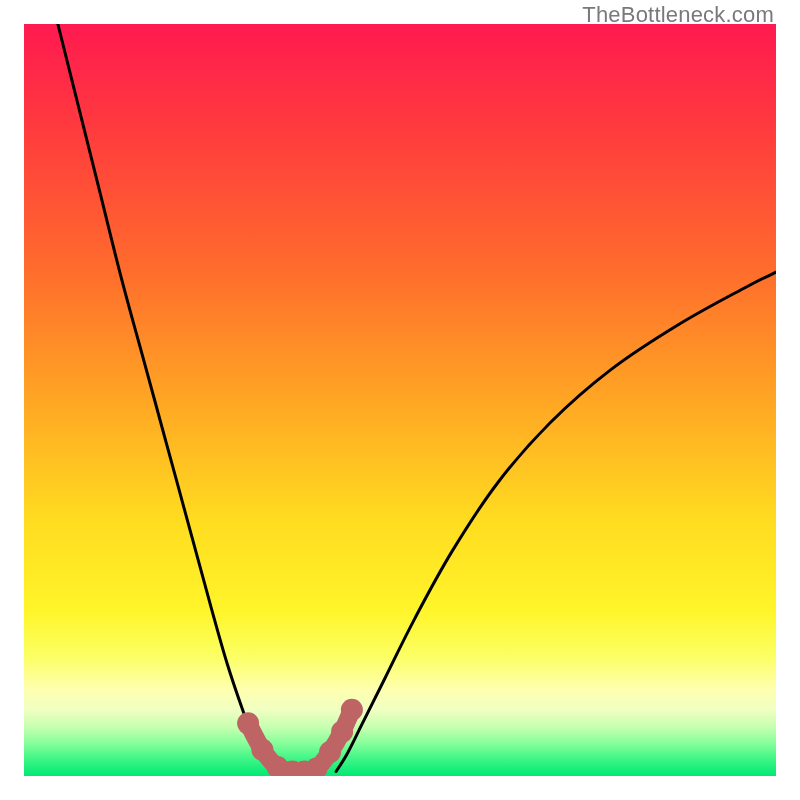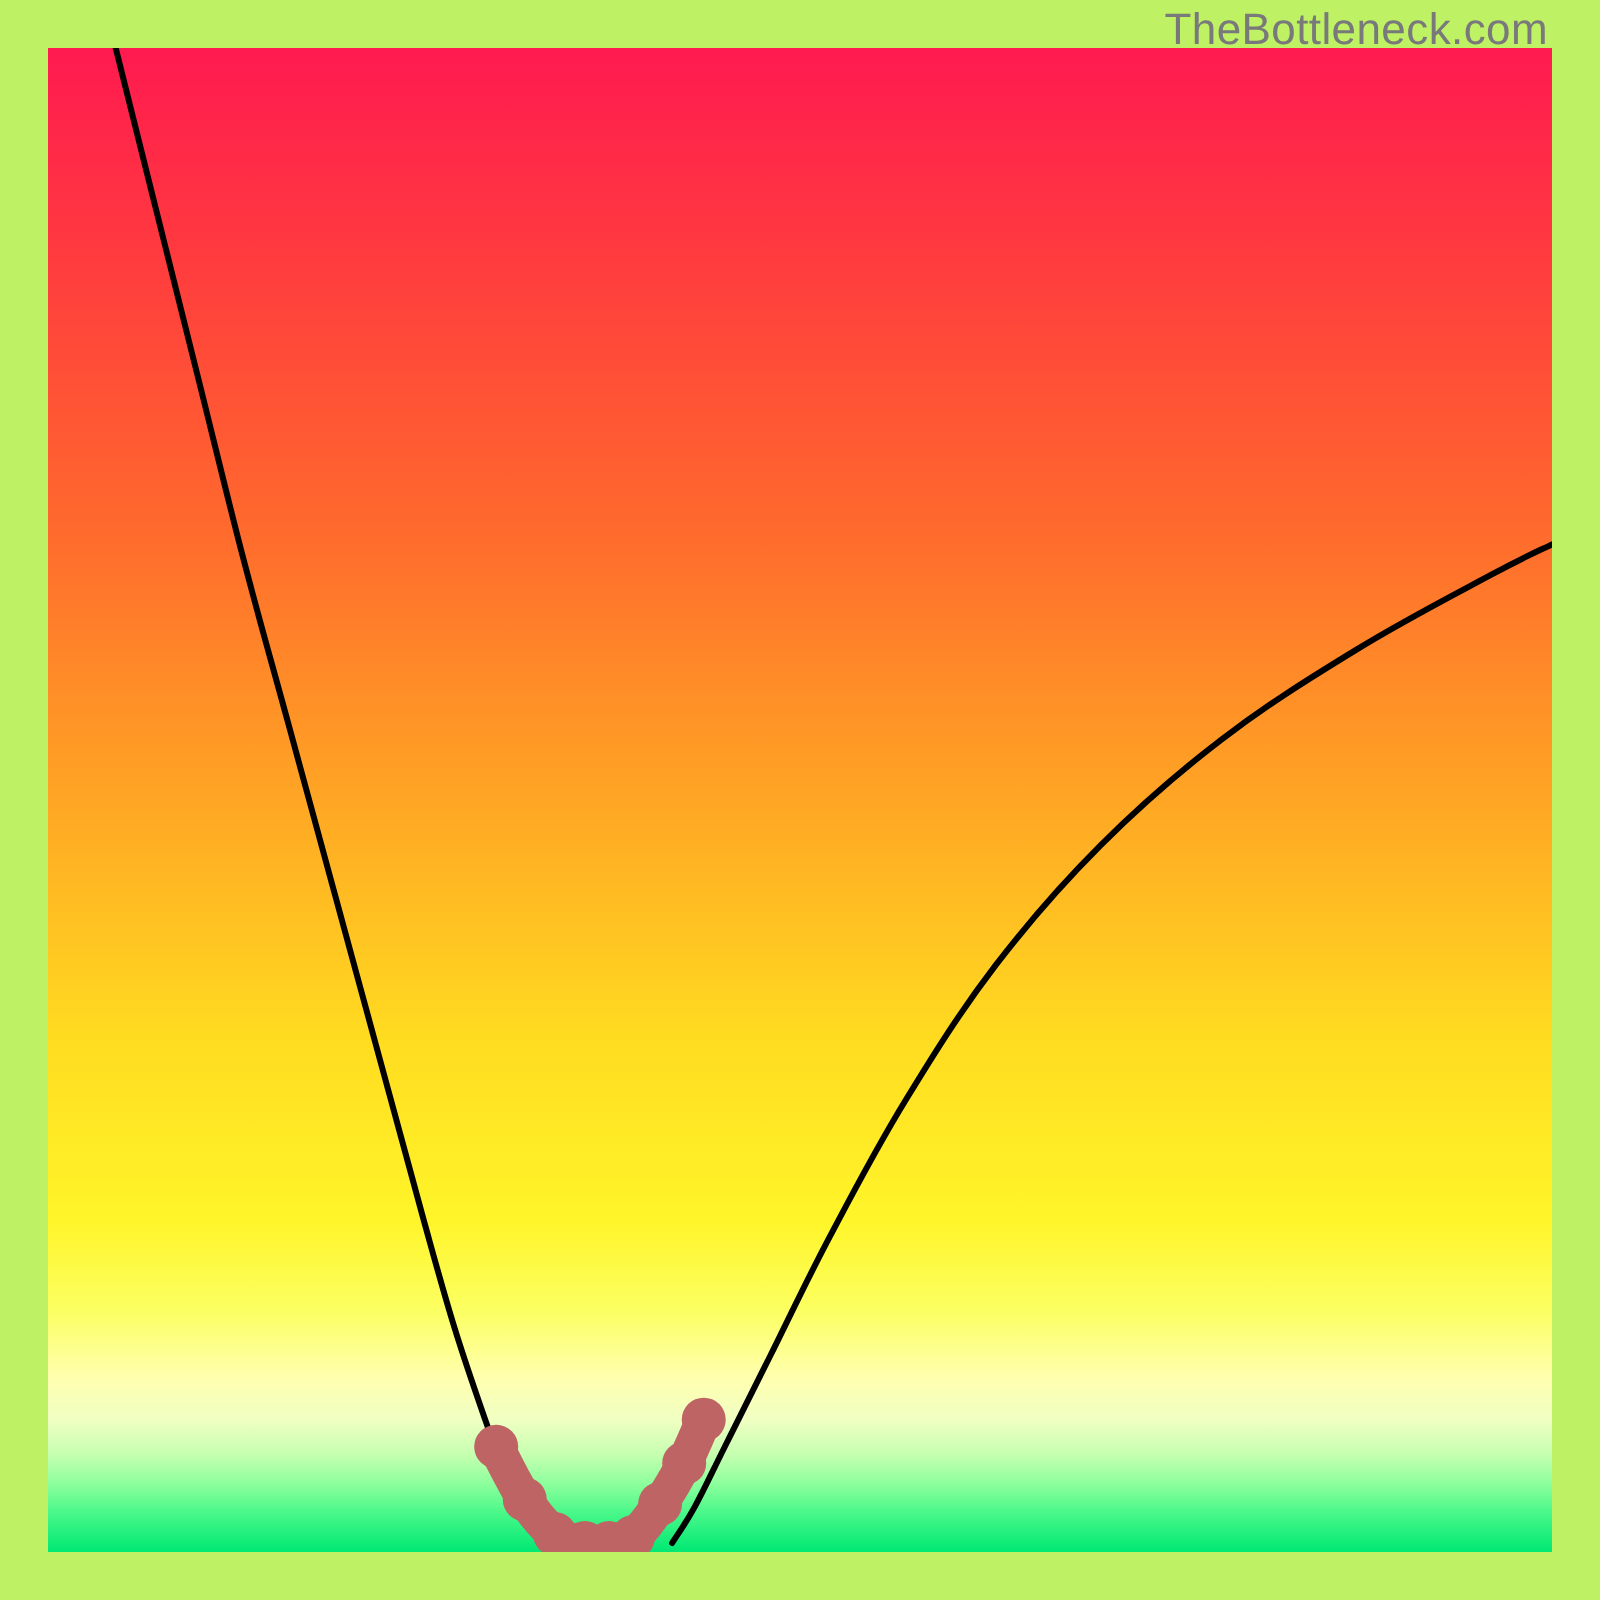--- a/index.html
+++ b/index.html
@@ -9,21 +9,21 @@
     height: 800px;
     background: #000000;
     overflow: hidden;
   }
   .frame {
     position: absolute;
     left: 0;
     top: 0;
     width: 800px;
     height: 800px;
-    background: #bef264;
+    background: #ffffff;
   }
   .plot-area {
     position: absolute;
     left: 24px;
     top: 24px;
     width: 752px;
     height: 752px;
     overflow: hidden;
   }
   .gradient-bg {

